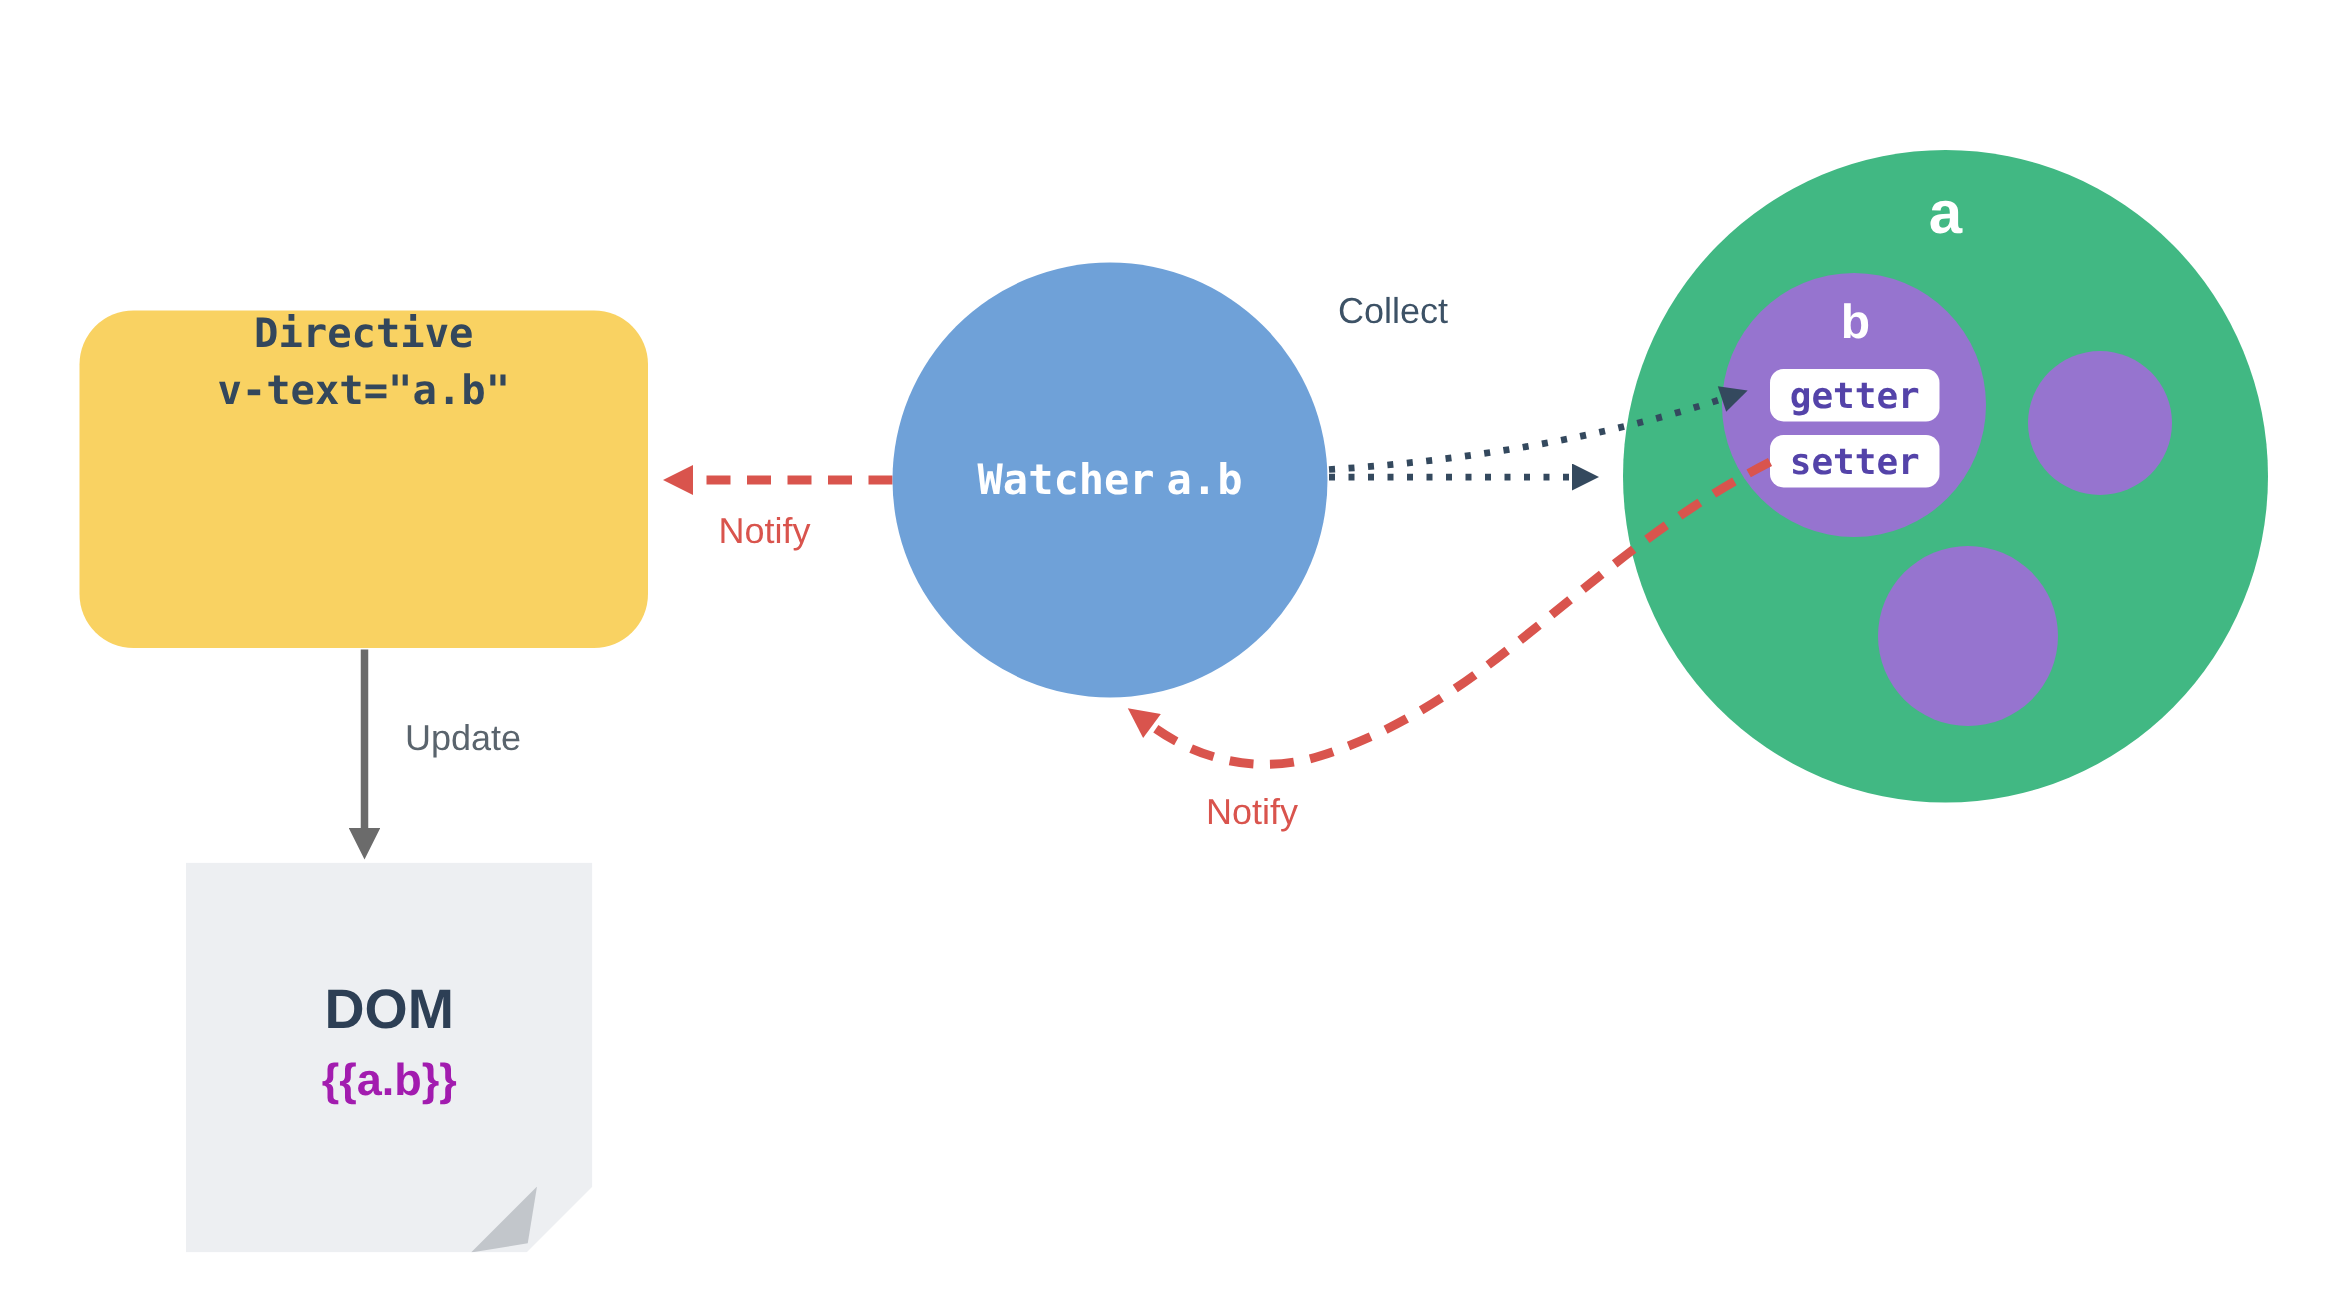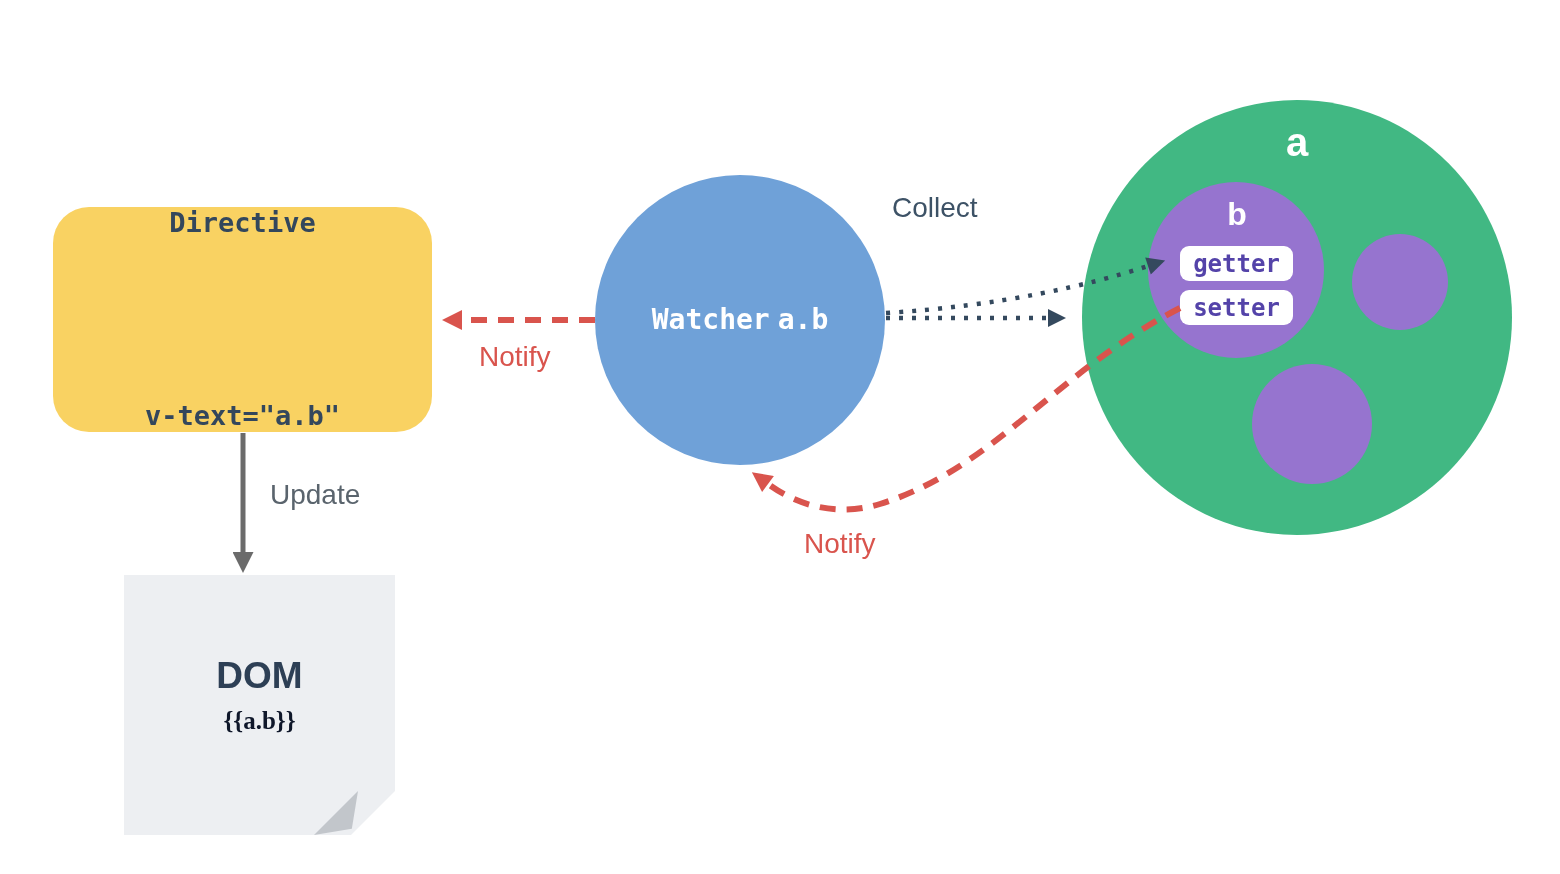--- a/index.html
+++ b/index.html
@@ -11,21 +11,21 @@
     background: #ffffff;
     overflow: hidden;
     font-family: "Liberation Sans", sans-serif;
   }
   .abs { position: absolute; }
 
   
   .directive-box {
     left: 53px; top: 207px; width: 379px; height: 225px;
     background: #F9D262; border-radius: 36px;
-    display: flex; flex-direction: column; align-items: center; justify-content: space-between;
+    display: flex; flex-direction: column; align-items: center; justify-content: flex-start;
     gap: 6px;
   }
   .directive-box .code-line {
     font-family: "DejaVu Sans Mono", monospace;
     font-weight: 700; font-size: 27px; color: #33475C; line-height: 32px;
   }
 
   
   .watcher-circle {
     left: 595px; top: 175px; width: 290px; height: 290px;
@@ -78,24 +78,24 @@
     clip-path: polygon(0 0, 100% 0, 100% calc(100% - 44px), calc(100% - 44px) 100%, 0 100%);
     display: flex; flex-direction: column; align-items: center; justify-content: center;
     gap: 10px; padding-bottom: 20px;
   }
   .dom-fold {
     left: 314px; top: 791px; width: 44px; height: 44px;
     background: #C2C6CB;
     clip-path: polygon(0 100%, 100% 0, 86% 86%);
   }
   .dom-title   { font-weight: 800; font-size: 37px; color: #2D3F55; font-family: "Liberation Sans", sans-serif; }
-  .dom-binding { font-weight: 800; font-size: 25px; color: #0f172a; font-family: Liberation Serif, serif; }
+  .dom-binding { font-weight: 800; font-size: 30px; color: #a21caf; font-family: Liberation Sans, sans-serif; }
 
   
-  .edge-label { font-size: 28px; white-space: nowrap; }
+  .edge-label { font-size: 24px; white-space: nowrap; }
   .label-collect { left: 892px; top: 188px; color: #3D5266; line-height: 39px; }
   .label-notify-left   { left: 479px; top: 341px; color: #D9544D; }
   .label-notify-bottom { left: 804px; top: 528px; color: #D9544D; }
   .label-update { left: 270px; top: 479px; color: #5A646D; }
 
   .arrows-layer { left: 0; top: 0; pointer-events: none; }
 </style>
 </head>
 <body>
 

